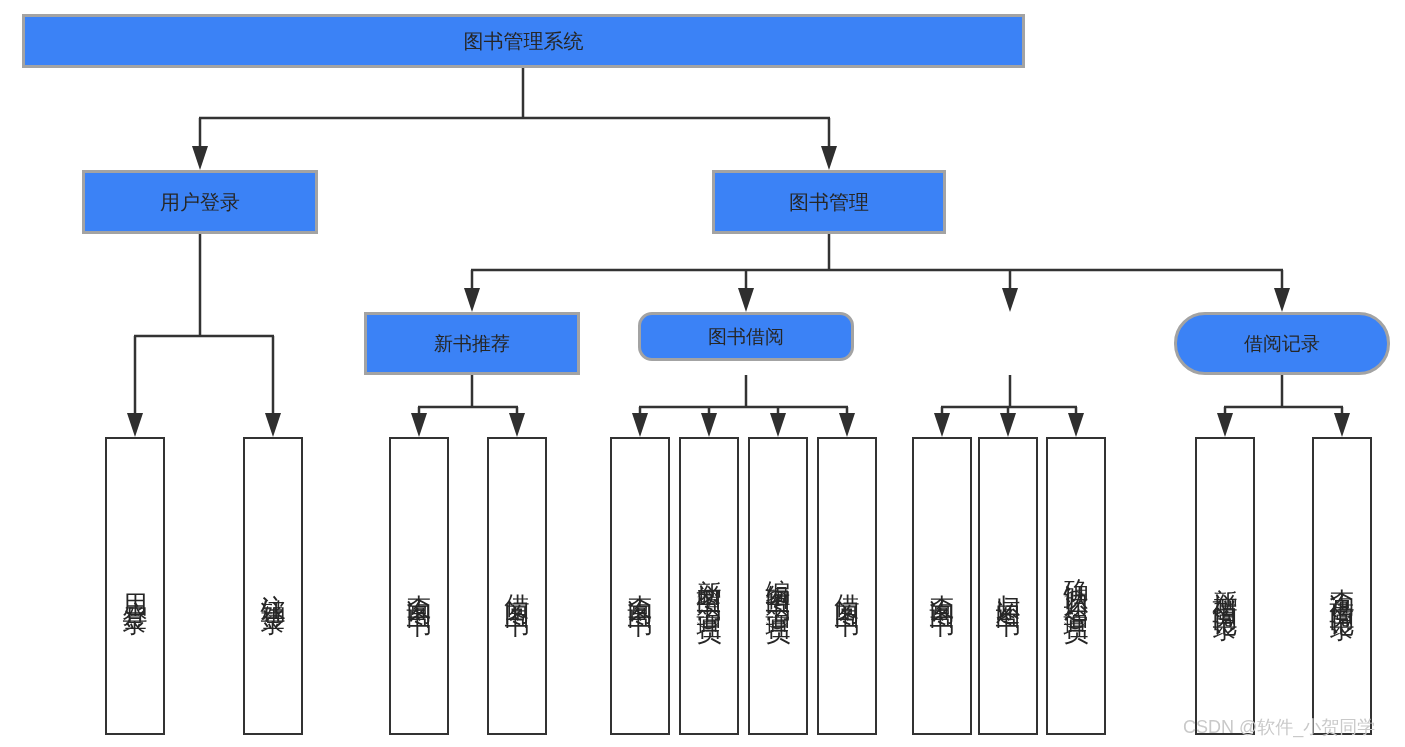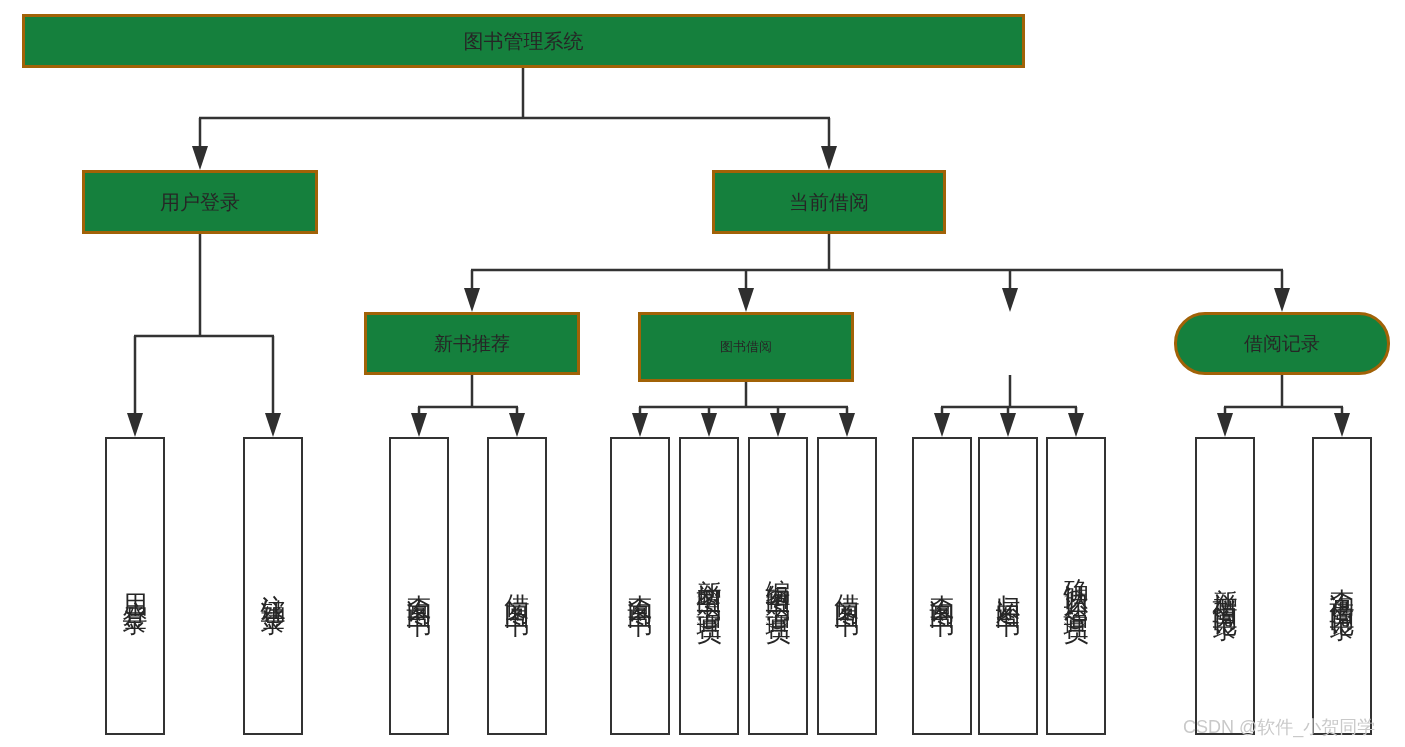--- a/index.html
+++ b/index.html
@@ -3,21 +3,21 @@
 <meta charset="utf-8">
 <style>
   html,body{margin:0;padding:0;background:#ffffff;}
   .canvas{
     position:relative;width:1405px;height:747px;background:#ffffff;overflow:hidden;
     font-family:"Liberation Sans",sans-serif;
   }
   .wires{position:absolute;left:0;top:0;z-index:1;}
   .hbox{
     position:absolute;z-index:2;box-sizing:border-box;
-    border:3px solid #a16207;background:#15803d;
+    border:3px solid #a3a3a3;background:#3b82f6;
     display:flex;align-items:center;justify-content:center;
     font-size:20px;color:#262626;white-space:nowrap;
   }
   .vbox{
     position:absolute;z-index:2;box-sizing:border-box;
     width:60px;height:298px;
     border:2.5px solid #333333;background:#ffffff;
     display:flex;align-items:center;justify-content:center;
     writing-mode:vertical-rl;
     font-size:25px;letter-spacing:6px;line-height:1;
@@ -98,24 +98,24 @@
       <polygon points="1008,437 1000,413 1016,413"></polygon>
       <polygon points="1076,437 1068,413 1084,413"></polygon>
       <polygon points="1225,437 1217,413 1233,413"></polygon>
       <polygon points="1342,437 1334,413 1350,413"></polygon>
     </g>
   </svg>
 
   <div class="hbox" style="left:22px;top:14px;width:1003px;height:54px;">图书管理系统</div>
 
   <div class="hbox" style="left:82px;top:170px;width:236px;height:64px;">用户登录</div>
-  <div class="hbox" style="left:712px;top:170px;width:234px;height:64px;">当前借阅</div>
+  <div class="hbox" style="left:712px;top:170px;width:234px;height:64px;">图书管理</div>
 
   <div class="hbox" style="left:364px;top:312px;width:216px;height:63px;font-size:19px;">新书推荐</div>
-  <div class="hbox" style="left:638px;top:312px;width:216px;height:70px;font-size:13px;">图书借阅</div>
+  <div class="hbox" style="left:638px;top:312px;width:216px;height:49px;font-size:19px;border-radius:14px;">图书借阅</div>
   <div class="hbox" style="left:1174px;top:312px;width:216px;height:63px;font-size:19px;border-radius:31px;">借阅记录</div>
 
   <div class="vbox" style="left:105px;top:437px;">用户登录</div>
   <div class="vbox" style="left:243px;top:437px;">注销登录</div>
 
   <div class="vbox" style="left:389px;top:437px;">查询图书</div>
   <div class="vbox" style="left:487px;top:437px;">借阅图书</div>
 
   <div class="vbox" style="left:610px;top:437px;">查询图书</div>
   <div class="vbox" style="left:679px;top:437px;">新增图书（管理员）</div>

